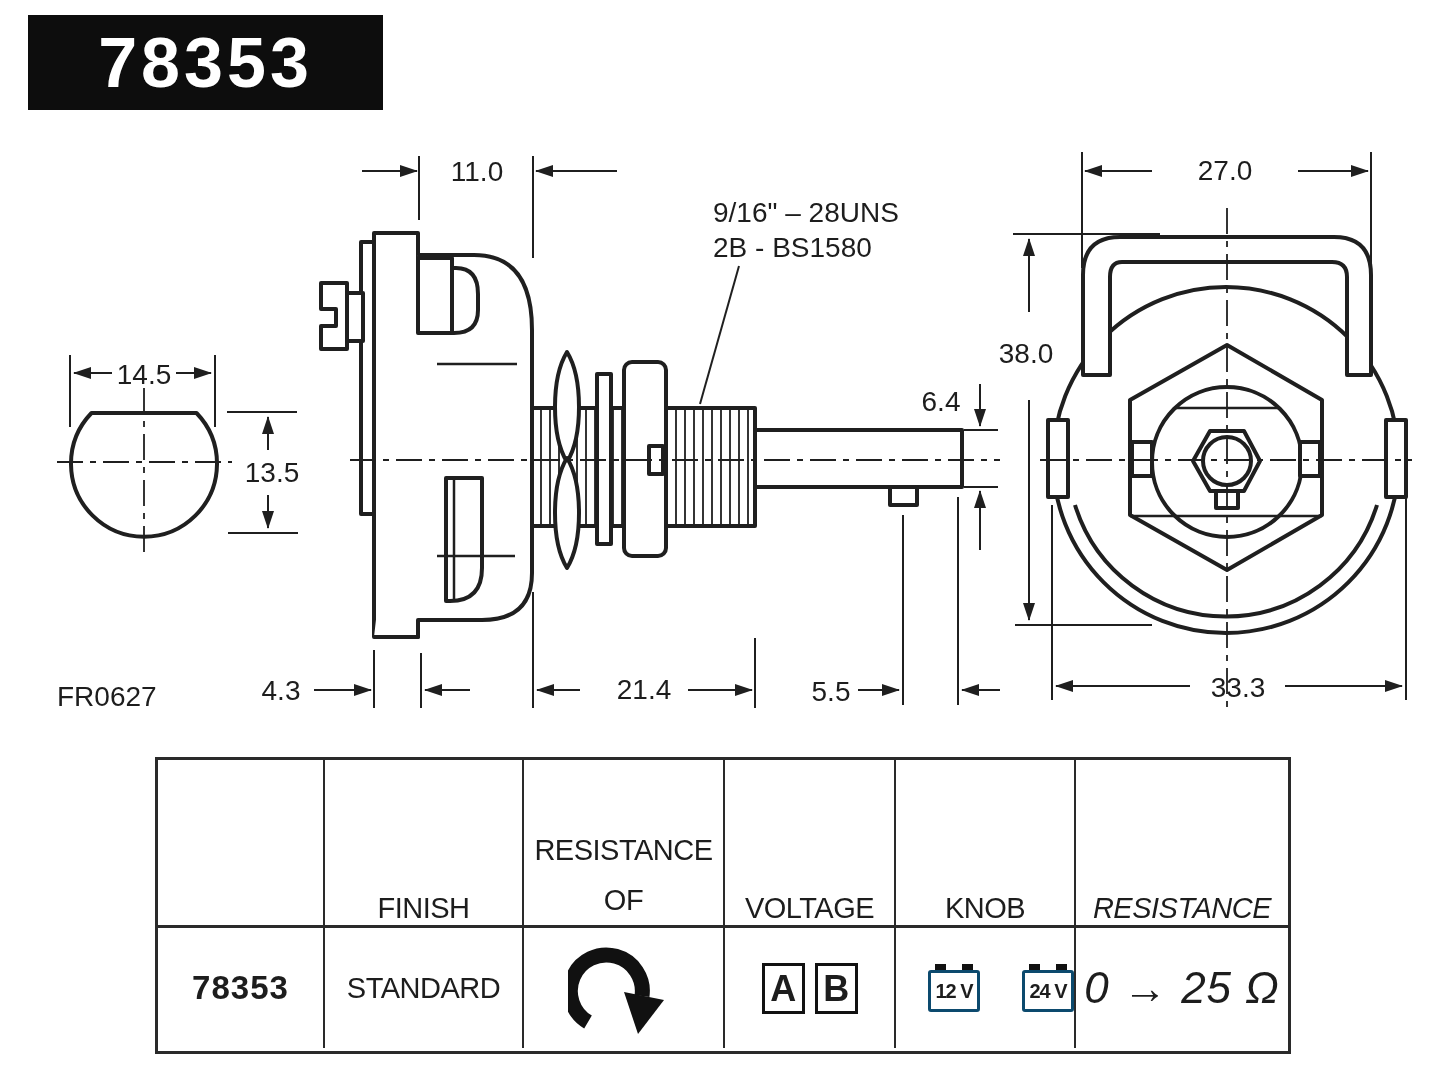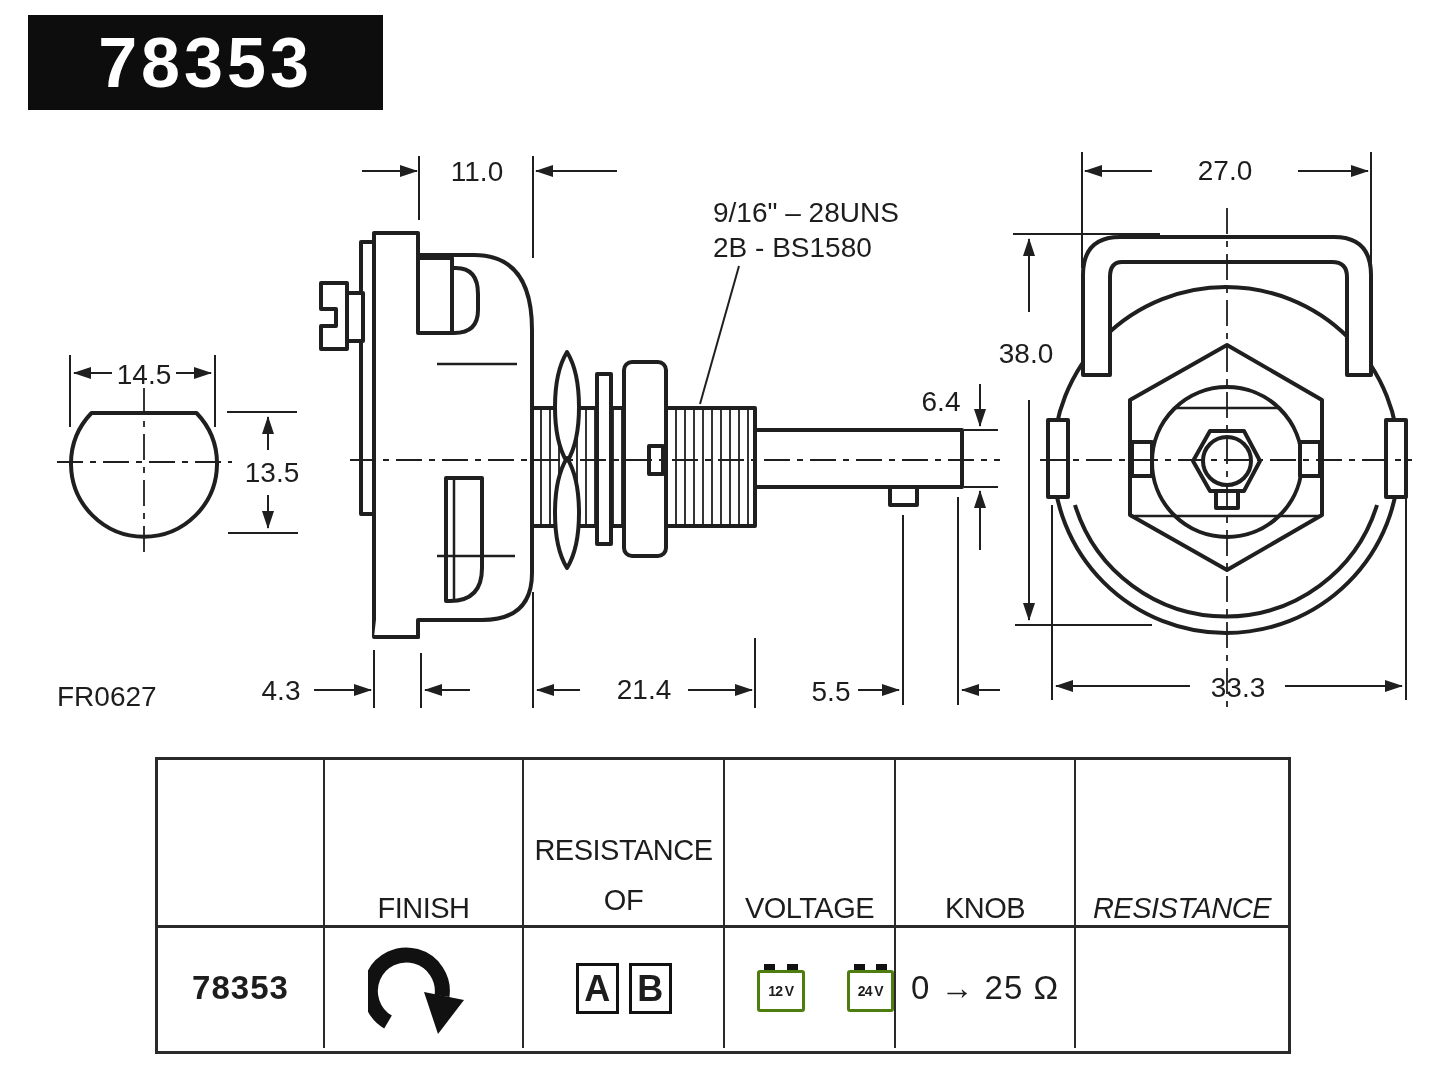--- a/index.html
+++ b/index.html
@@ -27,26 +27,26 @@
       align-items:center;justify-content:flex-end;padding-top:39px;box-sizing:border-box;
       font-size:29px;letter-spacing:-0.5px;}
   .spec-table .cell:nth-child(6n){border-right:none;font-style:italic;}
   .spec-table .hrow{border-bottom:3px solid #2a2a2a;}
   .spec-table .drow{flex-direction:row;align-items:center;justify-content:center;
       padding-top:0;gap:10px;}
   .pn{font-weight:bold;font-size:33px;letter-spacing:1px;}
   .hline{line-height:50px;}
   .opt{display:inline-block;width:37px;height:45px;border:3px solid #111;font-size:36px;
       font-weight:bold;text-align:center;line-height:45px;}
-  .battery{position:relative;width:50px;height:36px;border:3px solid #4d7c0f;border-radius:3px;
+  .battery{position:relative;width:50px;height:36px;border:3px solid #0c4a6e;border-radius:3px;
       display:inline-flex;align-items:center;justify-content:center;font-weight:bold;
-      font-size:14px;letter-spacing:-1px;margin-top:6px;margin-left:32px;}
+      font-size:20px;letter-spacing:-1px;margin-top:6px;margin-left:32px;}
   .battery::before,.battery::after{content:"";position:absolute;top:-9px;width:11px;height:6px;background:#111;}
   .battery::before{left:4px;} .battery::after{right:4px;}
-  .res{font-size:33px;letter-spacing:1px;}
+  .res{font-size:44px;letter-spacing:1px;}
 </style>
 </head>
 <body>
 
 <div id="page">
 
   <div class="badge">
     <span>78353</span>
   </div>
 
@@ -227,20 +227,23 @@
       <span>KNOB</span>
     </div>
     <div class="cell hrow">
       <span>RESISTANCE</span>
     </div>
 
     <div class="cell drow">
       <span class="pn">78353</span>
     </div>
     <div class="cell drow">
+      <span>STANDARD</span>
+    </div>
+    <div class="cell drow">
       <svg width="112" height="96" viewBox="0 0 112 96">
         <path d="M 20 82 A 36 36 0 1 1 74 56" fill="none" stroke="#111" stroke-width="15"></path>
         <polygon points="56,52 96,60 70,94" fill="#111"></polygon>
       </svg>
     </div>
     <div class="cell drow">
       <span class="opt">A</span>
       <span class="opt">B</span>
     </div>
     <div class="cell drow">

